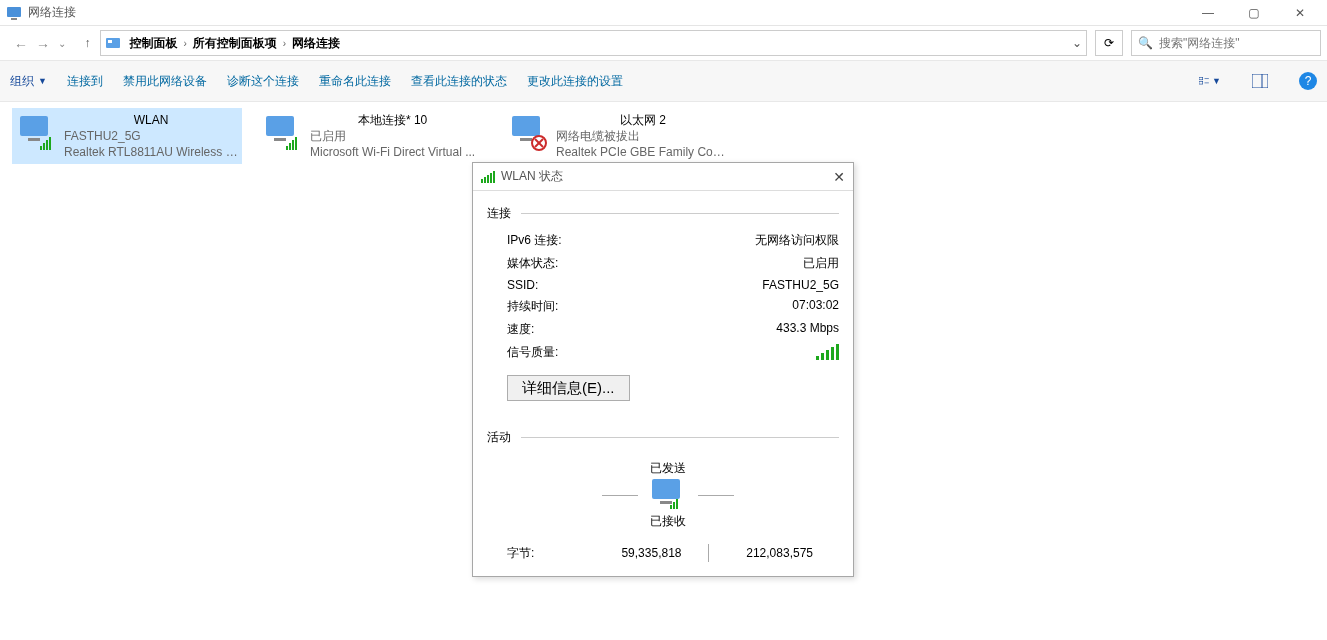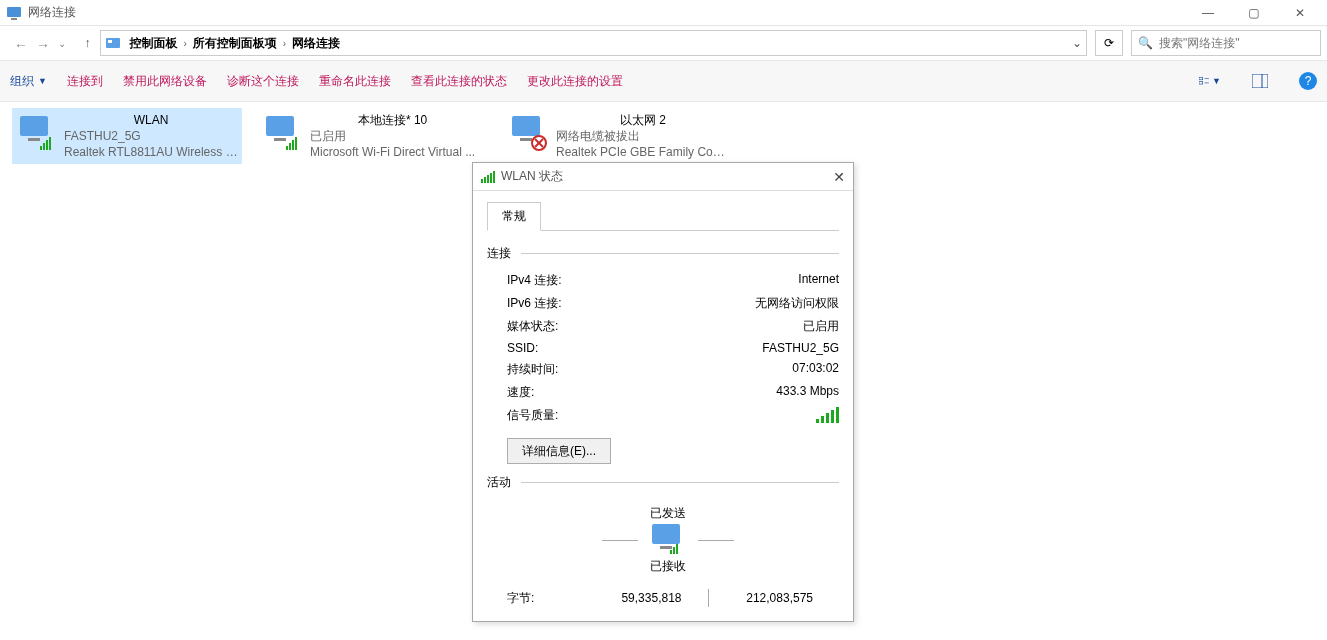--- a/index.html
+++ b/index.html
@@ -68,21 +68,21 @@
   .toolbar {
     height: 42px;
     display: flex;
     align-items: center;
     padding: 0 10px;
     gap: 20px;
     border-top: 1px solid #e8e8e8;
     border-bottom: 1px solid #e8e8e8;
     background: #f7f7f7;
   }
-  .toolbar .tbtn { color:#be185d; cursor:default; }
+  .toolbar .tbtn { color:#0369a1; cursor:default; }
   .toolbar .tbtn.first { color:#16499a; display:flex; align-items:center; }
   .toolbar .drop { font-size:9px; margin-left:4px; color:#16499a;}
   .toolbar .spacer { flex:1; }
   .toolbar .ricon { width:22px; height:22px; display:flex; align-items:center; justify-content:center; color:#16499a; margin-left:8px;}
   .toolbar .help { width:18px; height:18px; border-radius:50%; background:#1e87e5; color:#fff; display:flex; align-items:center; justify-content:center; font-size:12px; margin-left:8px;}
   
   .content {
     padding: 6px 12px;
     display:flex;
     gap: 16px;
@@ -126,21 +126,21 @@
   .kv-row .k { color:#000; }
   .kv-row .v { color:#000; }
   .sigbars { display:flex; align-items:flex-end; gap:2px; height:16px;}
   .sigbars span { width:3px; background:#1da81d; display:block;}
   .sigbars span:nth-child(1){height:4px;} .sigbars span:nth-child(2){height:7px;}
   .sigbars span:nth-child(3){height:10px;} .sigbars span:nth-child(4){height:13px;}
   .sigbars span:nth-child(5){height:16px;}
   .btn-row { display:flex; gap:12px; padding:10px 0 6px 20px;}
   .winbtn {
     height:26px; padding:0 14px; border:1px solid #adadad; background:#f0f0f0;
-    display:flex; align-items:center; justify-content:center; font-size:12px; min-width:86px;
+    display:flex; align-items:center; justify-content:center; font-size:15px; min-width:86px;
     cursor:default;
   }
   .highlight-box { border:4px solid #b22222; padding:2px; }
   .activity {
     padding:6px 10px 0 20px;
   }
   .act-header { display:flex; align-items:center; justify-content:space-between;flex-direction:column; }
   .act-header .mid { display:flex; align-items:center; gap:10px; }
   .act-sep { width:36px; height:1px; background:#aaa; }
   .monitor-icon { width:40px; height:36px; }
@@ -308,34 +308,27 @@
           <rect x="3" y="6" width="2" height="6" fill="#1da81d"></rect>
           <rect x="6" y="4" width="2" height="8" fill="#1da81d"></rect>
           <rect x="9" y="2" width="2" height="10" fill="#1da81d"></rect>
           <rect x="12" y="0" width="2" height="12" fill="#1da81d"></rect>
         </svg>
     </span>
     <span>WLAN 状态</span>
     <span class="close">✕</span>
   </div>
   <div class="dlg-body">
-    <div class="tab-strip">
-      <div class="tab">常规</div>
-    </div>
 
     <div class="section-head">
       <span class="sh-label">连接</span>
       <span class="sh-line"></span>
     </div>
 
     <div class="kv-row">
-        <span class="k">IPv4 连接:</span>
-        <span class="v">Internet</span>
-      </div>
-    <div class="kv-row">
         <span class="k">IPv6 连接:</span>
         <span class="v">无网络访问权限</span>
       </div>
     <div class="kv-row">
         <span class="k">媒体状态:</span>
         <span class="v">已启用</span>
       </div>
     <div class="kv-row">
         <span class="k">SSID:</span>
         <span class="v">FASTHU2_5G</span>
@@ -358,21 +351,21 @@
             <span></span>
             <span></span>
           </span>
       </span>
     </div>
 
     <div class="btn-row">
       <div class="winbtn">详细信息(E)...</div>
     </div>
 
-    <div class="section-head" style="margin-top:4px;justify-content:center;">
+    <div class="section-head" style="margin-top:22px;justify-content:center;">
       <span class="sh-label">活动</span>
       <span class="sh-line"></span>
     </div>
 
     <div class="activity">
       <div class="act-header">
         <span>已发送</span>
         <div class="mid">
           <span class="act-sep"></span>
           <span class="monitor-icon">

